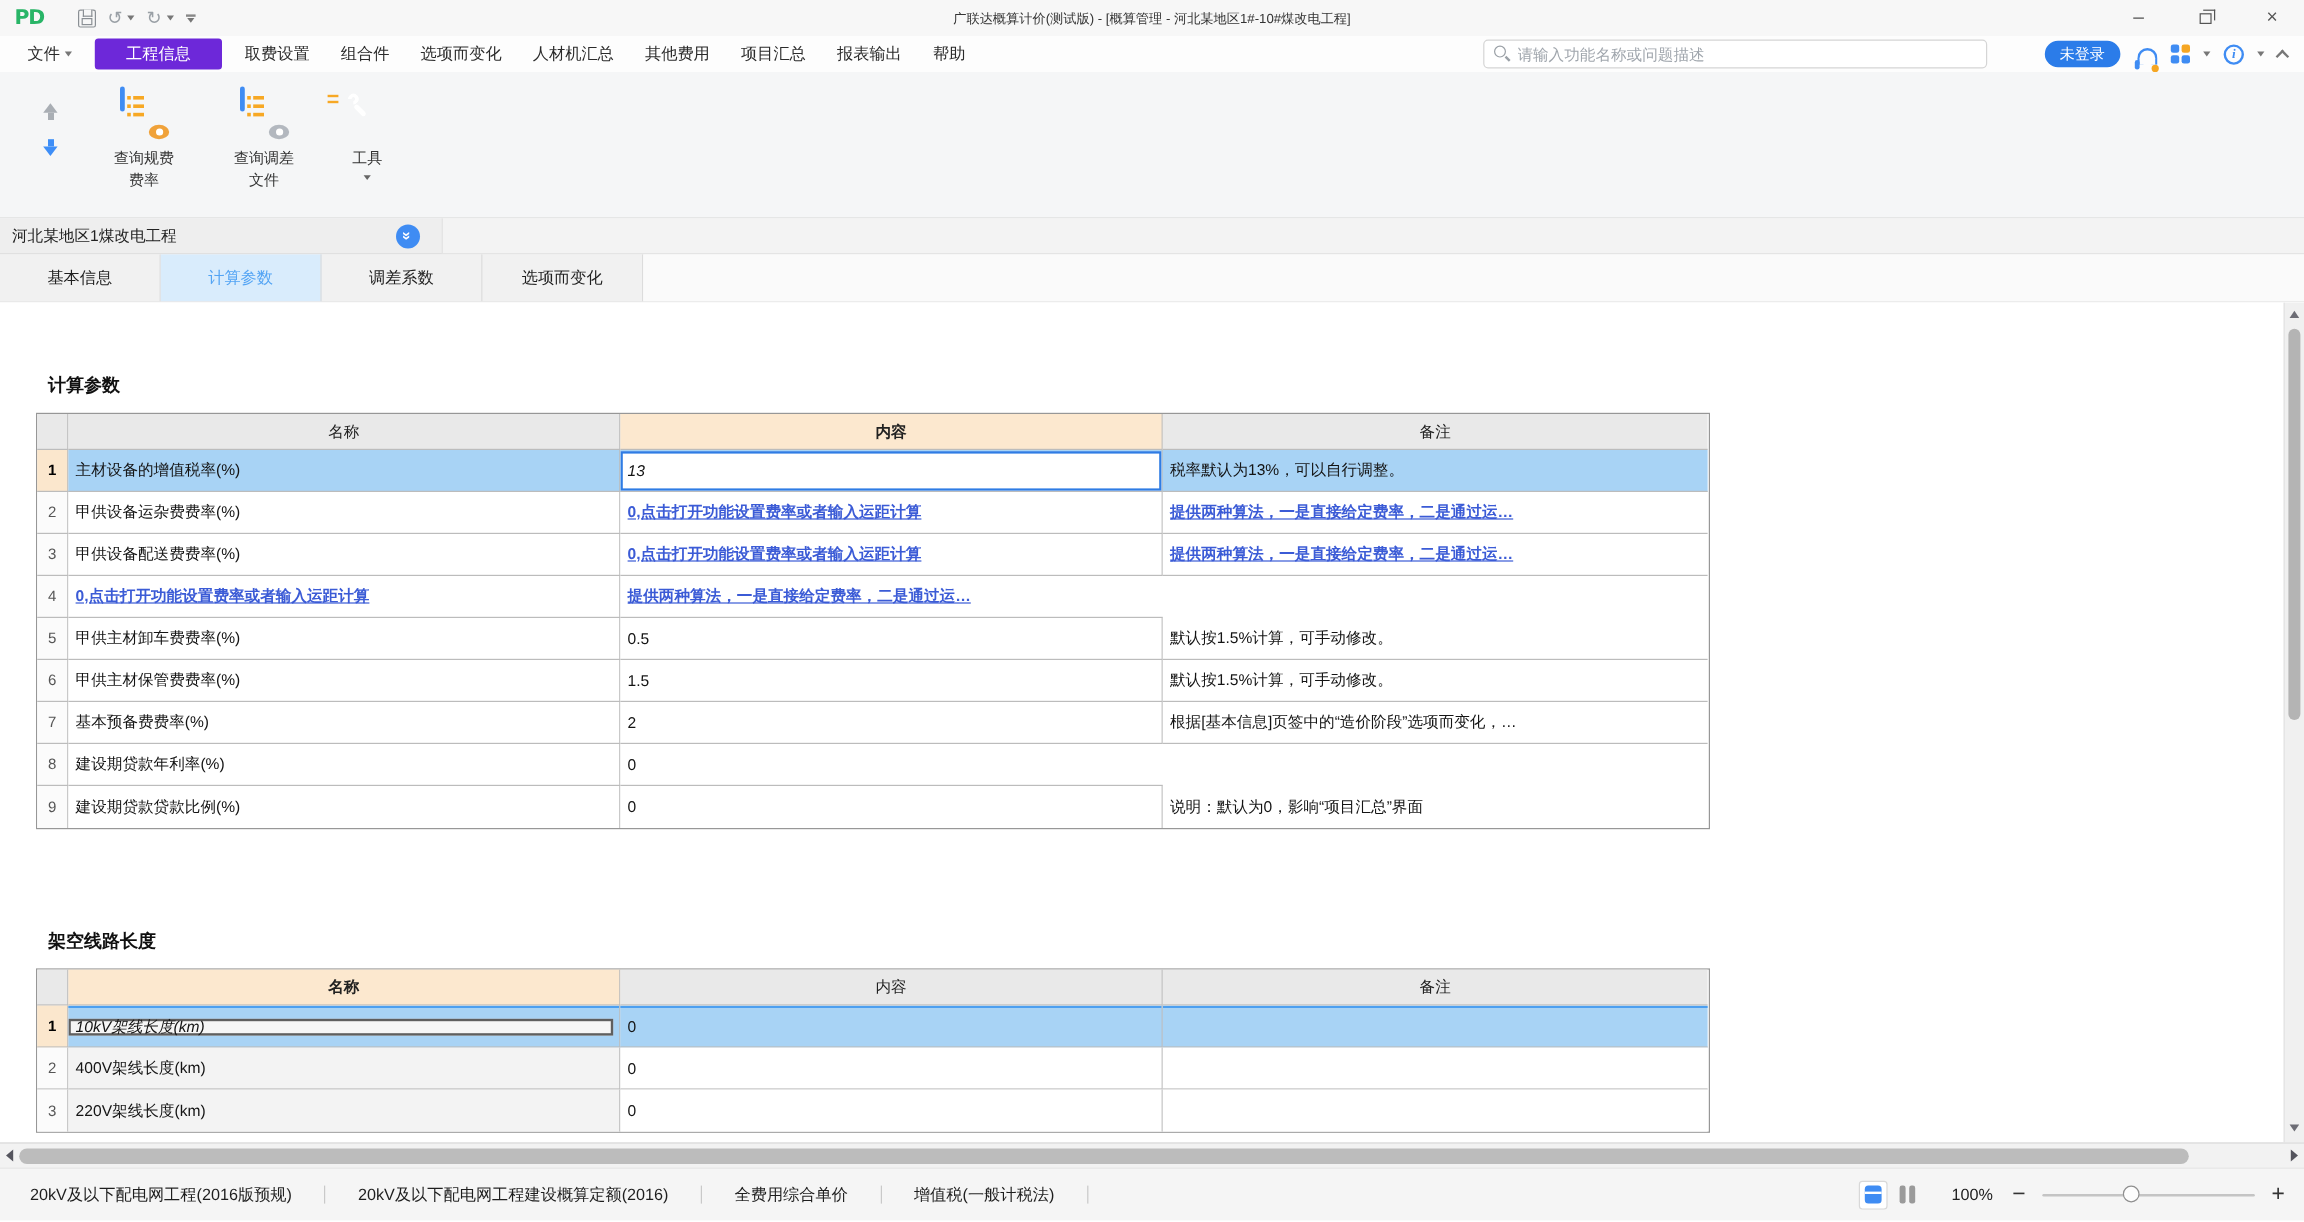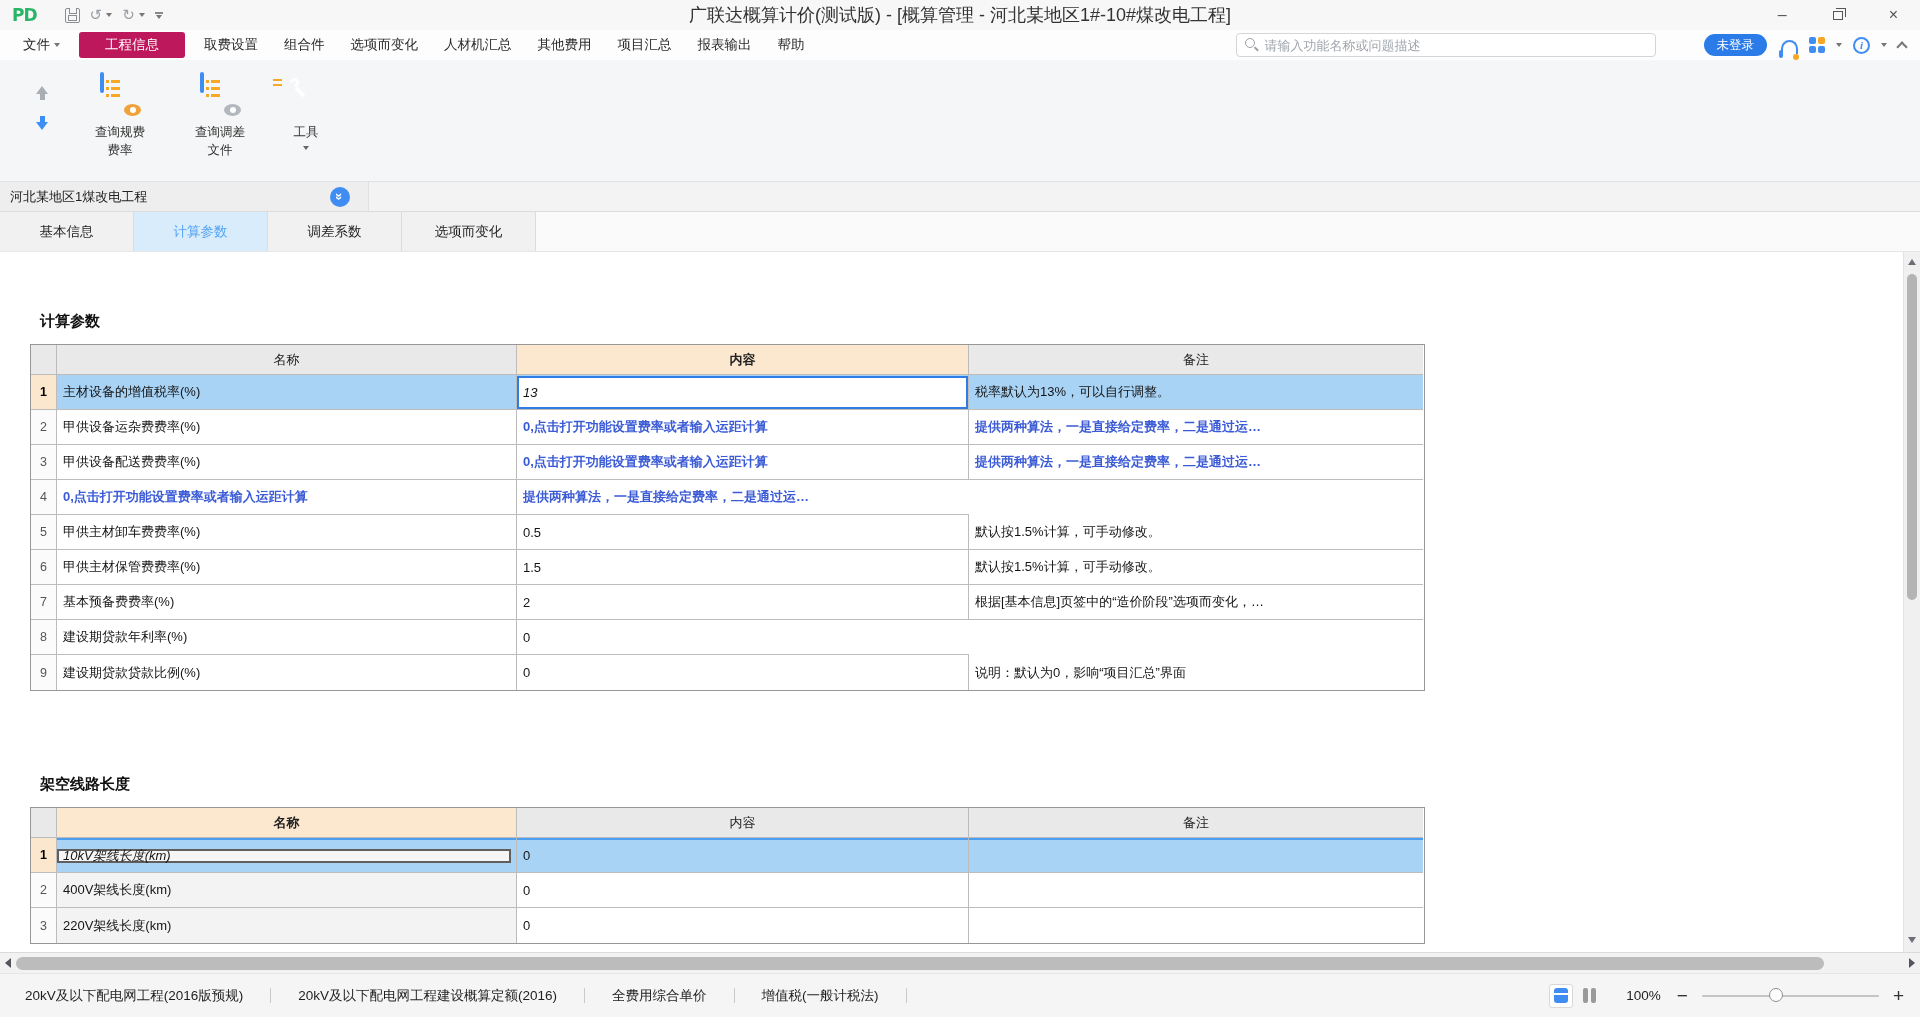--- a/index.html
+++ b/index.html
@@ -11,30 +11,30 @@
   .logo { font-family:"DejaVu Sans",sans-serif; font-weight:800; font-size:17px; color:#29b567; margin-left:12px; letter-spacing:-1px; }
   .qat { display:flex; align-items:center; gap:10px; margin-left:28px; }
   .floppy { width:15px; height:15px; border:1.5px solid #8a8f94; border-radius:2px; position:relative; display:inline-block; }
   .floppy::before { content:""; position:absolute; left:3px; top:-1px; width:6px; height:5px; border:1.5px solid #8a8f94; border-top:none; background:#f7f7f7; }
   .floppy::after { content:""; position:absolute; left:2.5px; bottom:1px; width:7px; height:4px; border:1px solid #8a8f94; }
   .qico { color:#9aa0a6; font-size:15px; font-family:"DejaVu Sans",sans-serif; line-height:1; }
   .caret { width:0; height:0; border-left:3.5px solid transparent; border-right:3.5px solid transparent; border-top:4px solid #777; display:inline-block; }
   .qat-caret { margin-left:-6px; }
   .custbtn { display:inline-flex; flex-direction:column; align-items:center; gap:1px; }
   .custbtn .bar { width:8px; height:2px; background:#888; }
-  .win-title { position:absolute; left:0; right:0; text-align:center; font-size:18px; color:#333; }
+  .win-title { position:absolute; left:0; right:0; text-align:center; font-size:11px; color:#333; }
   .winctrl { margin-left:auto; display:flex; align-items:center; gap:46px; padding-right:22px; z-index:2; }
   .wc { color:#555; font-size:16px; line-height:1; cursor:default; }
   .restore { width:10px; height:9px; border:1.3px solid #555; position:relative; background:#f7f7f7; display:inline-block; }
   .restore::before { content:""; position:absolute; left:2px; top:-4px; width:9px; height:8px; border:1.3px solid #555; border-bottom:none; border-left:none; }
 
   
   .menubar { height:30px; background:#fdfdfd; display:flex; align-items:center; padding-left:10px; }
   .mitem { font-size:13.5px; color:#2a2a2a; padding:0 13px; height:26px; display:flex; align-items:center; gap:4px; cursor:default; }
-  .mitem.active { background:#be185d; color:#fff; border-radius:3px; padding:0 26px; margin:0 6px; }
+  .mitem.active { background:#6d28d9; color:#fff; border-radius:3px; padding:0 26px; margin:0 6px; }
   .srchwrap { position:relative; margin-left:auto; }
   .srch { width:420px; height:24px; border:1px solid #d5d5d5; border-radius:4px; padding:0 8px 0 28px; font-size:13px; color:#333; outline:none; background:#fff; }
   .srch::placeholder { color:#a0a6ad; }
   .lens { position:absolute; left:9px; top:5px; width:10px; height:10px; border:1.5px solid #9aa0a6; border-radius:50%; }
   .lens::after { content:""; position:absolute; left:8px; top:9px; width:5px; height:1.5px; background:#9aa0a6; transform:rotate(45deg); }
   .loginpill { margin-left:48px; background:#2b7ce9; color:#fff; font-size:12.5px; height:22px; padding:0 13px; border-radius:12px; display:flex; align-items:center; }
   .topicons { display:flex; align-items:center; gap:11px; padding:0 14px 0 14px; }
   .headset { width:17px; height:14px; border:2.5px solid #3f8cf3; border-bottom:none; border-radius:9px 9px 0 0; position:relative; display:inline-block; margin-top:3px; }
   .headset::before { content:""; position:absolute; left:-4px; bottom:-4px; width:4px; height:8px; background:#3f8cf3; border-radius:2px; }
   .headset::after { content:""; position:absolute; right:-3px; bottom:-6px; width:6px; height:6px; background:#f5a623; border-radius:50%; }
@@ -93,21 +93,21 @@
   .prow .pcell:last-child { border-right:none; }
   .prow:last-child .pcell { border-bottom:none; }
   .hcell { height:30px; justify-content:center; background:#e9e9e9; color:#222; }
   .hcell.peach { background:#fce8cf; font-weight:bold; }
   .ncell { justify-content:center; padding:0; background:#fbfbfb; color:#555; font-size:12.5px; }
   .ncell.sel-num { background:#fbe7cd; color:#000; font-weight:bold; }
   .pcell.sel { background:#a8d3f5; }
   .pcell.graycell { background:#f3f3f3; }
   .pcell.strip { box-shadow:inset 0 2px 0 #4c9ff0; }
   .pcell.nopad { padding:0;font-style:italic; }
-  .link { color:#3b5bd6; font-weight:bold; }
+  .link { color:#3b5bd6; font-weight:bold; text-decoration:underline; }
   .input-box { width:100%; height:33px; border:2px solid #2f7ce4; background:#fff; font:inherit; color:#141414; padding:0 4px; outline:none; }
   .editor-box { width:99%; height:14px; margin-top:2px; border:2px solid #5f5f5f; background:#f6f6f6; display:flex; align-items:center; padding:4px 4px; font-size:13px; }
 
   
   .vscroll { position:absolute; right:0; top:0; width:17px; height:700px; background:#f0f0f0; border-left:1px solid #e3e3e3; }
   .vthumb { position:absolute; left:3px; top:22px; width:10px; height:326px; background:#b4b4b4; border-radius:6px; }
   .vtri-up { position:absolute; top:7px; left:4px; width:0; height:0; border-left:4.5px solid transparent; border-right:4.5px solid transparent; border-bottom:6px solid #6d6d75; }
   .vtri-dn { position:absolute; bottom:9px; left:4px; width:0; height:0; border-left:4.5px solid transparent; border-right:4.5px solid transparent; border-top:6px solid #6d6d75; }
   .hscroll { height:22px; background:#f2f2f2; border-top:1px solid #dadada; border-bottom:1px solid #e6e6e6; position:relative; }
   .hthumb { position:absolute; left:16px; top:4px; width:1808px; height:13px; background:#bcbcbc; border-radius:7px; }

